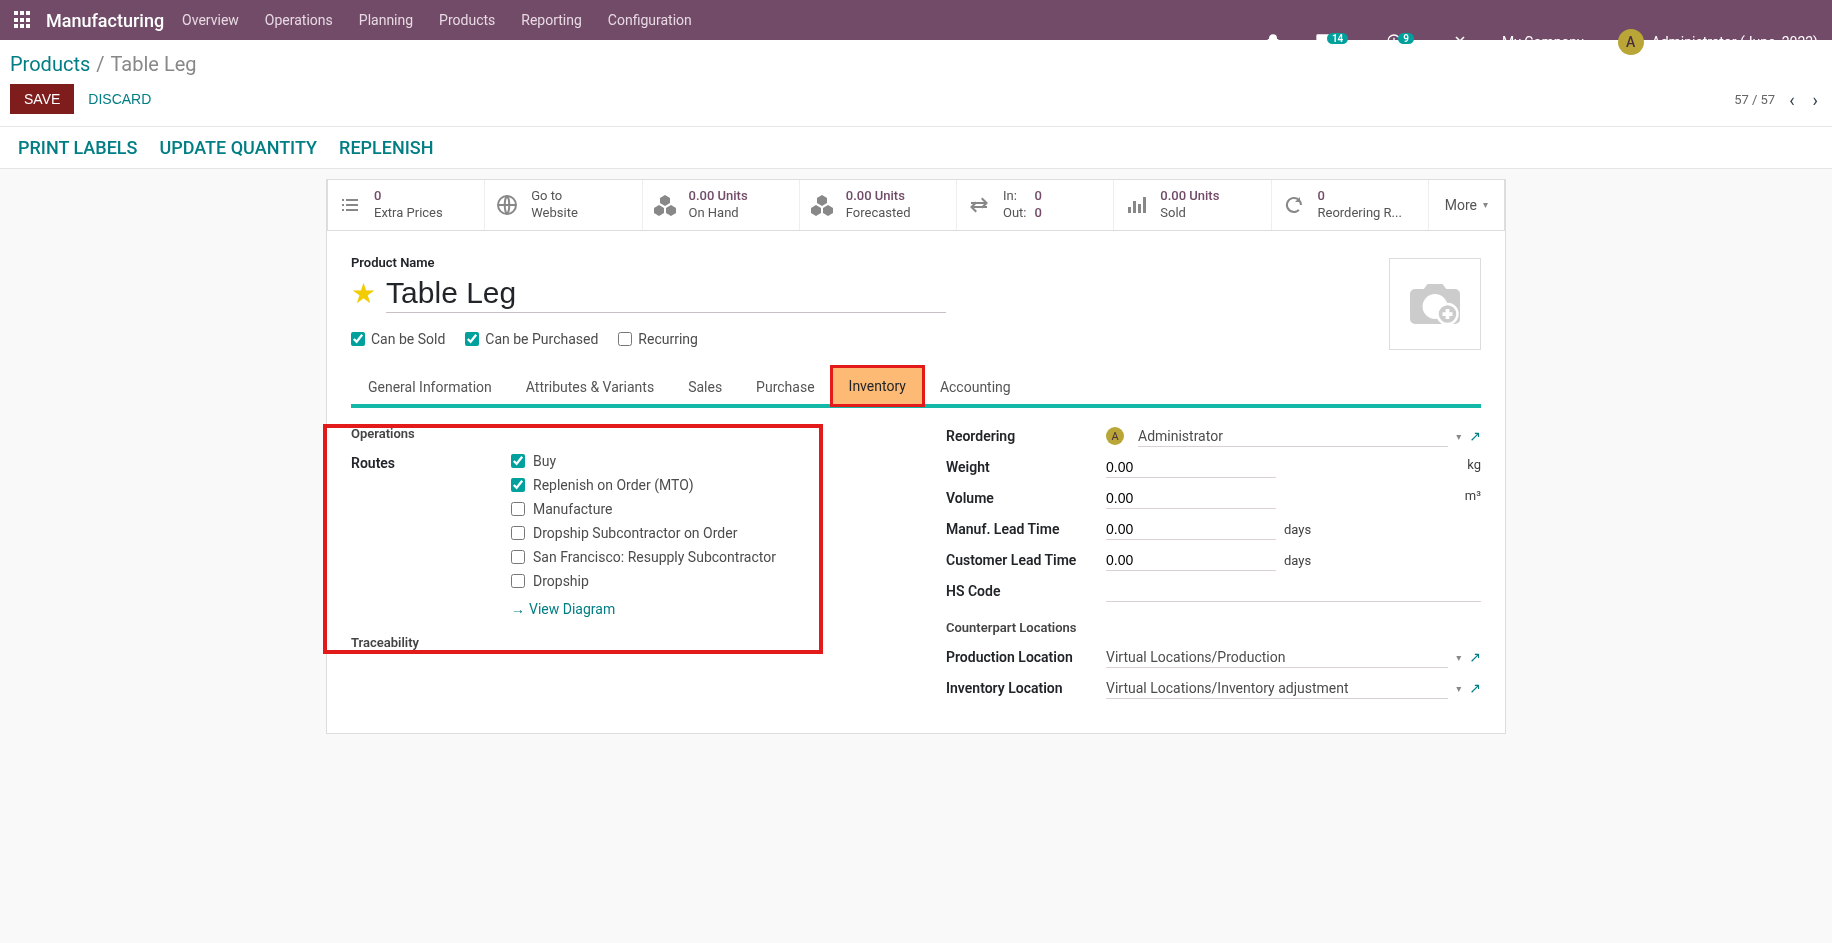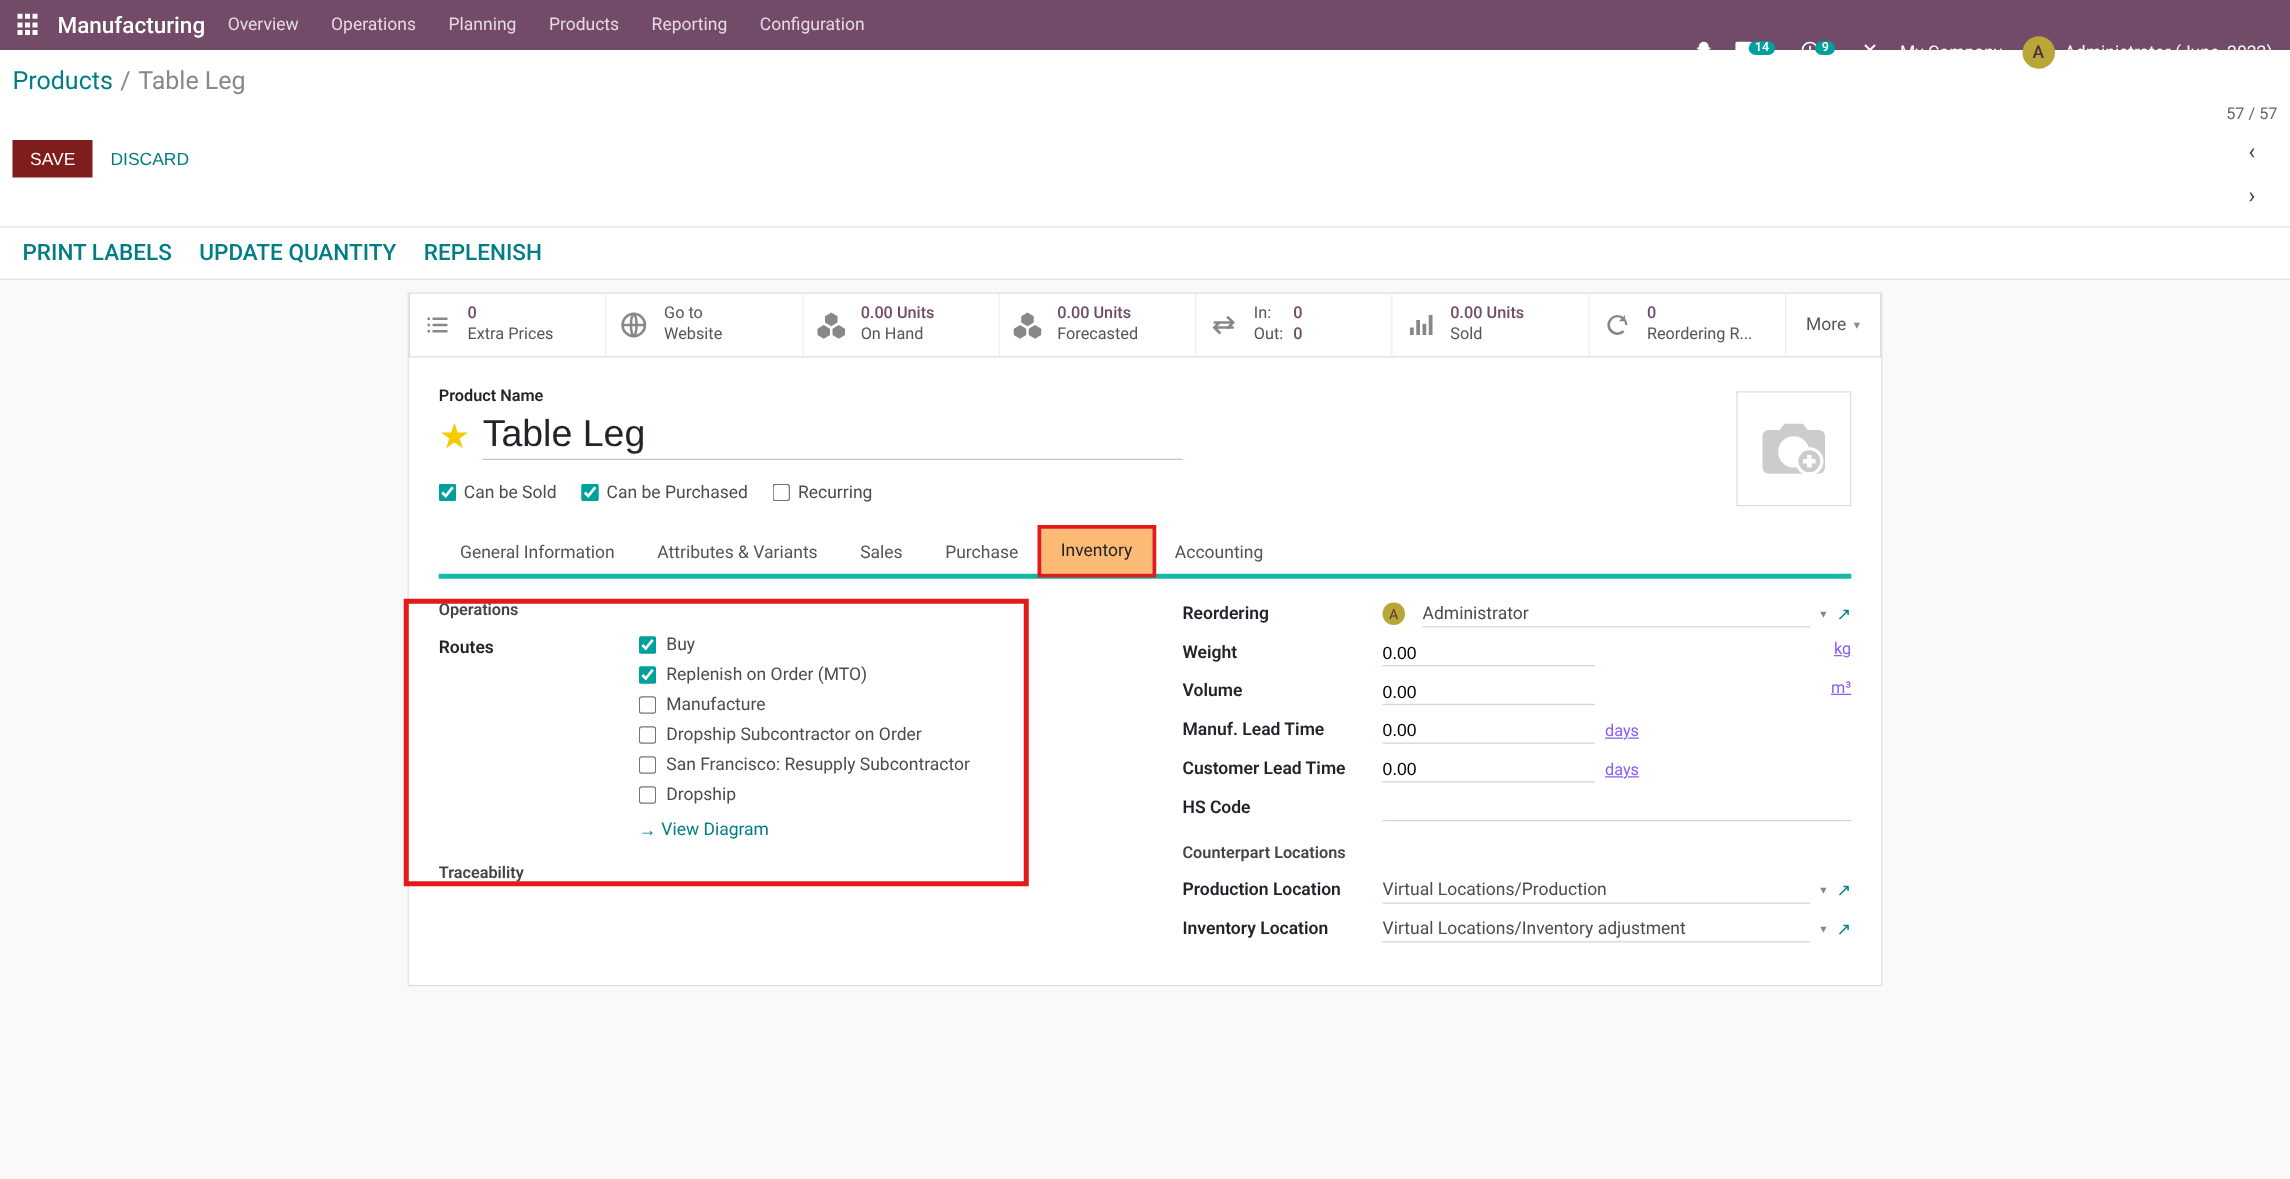--- a/index.html
+++ b/index.html
@@ -3,33 +3,33 @@
 <meta charset="utf-8">
 <style>
 * { box-sizing: border-box; margin: 0; padding: 0; }
 body { font-family: -apple-system, BlinkMacSystemFont, "Segoe UI", Roboto, sans-serif; font-size: 14px; color: #4c4c4c; background: #f9f9f9; }
 .topbar { background: #714B67; color: #fff; display: flex; align-items: center; height: 40px; padding: 0 14px; }
 .apps-grid { display: inline-flex; flex-wrap: wrap; width: 18px; height: 18px; gap: 2px; cursor: pointer; margin-right: 14px; }
 .apps-grid span { width: 4px; height: 4px; background: #fff; }
 .brand { font-size: 18px; font-weight: 500; color: #fff; margin-right: 18px; }
 .nav-menu { display: flex; gap: 26px; flex: 1; }
 .nav-menu a { color: #e8d9e3; font-size: 14px; cursor: pointer; }
-.right-nav { display: flex; align-items: center; gap: 16px; margin-top: 44px; }
+.right-nav { display: flex; align-items: center; gap: 34px; margin-top: 44px; }
 .badge-pill { background: #00A09D; color: #fff; border-radius: 8px; padding: 0 5px; font-size: 10px; font-weight: 600; position: relative; top: -7px; left: -4px; }
 .icon-sm { display: inline-block; width: 16px; height: 16px; fill: #fff; }
 .avatar { width: 26px; height: 26px; border-radius: 50%; background: #b9a637; color: #4a2f40; display: inline-flex; align-items: center; justify-content: center; font-size: 14px; font-weight: 500; }
 .breadcrumb-bar { background: #fff; padding: 12px 10px 0 10px; }
 .breadcrumb { font-size: 20px; display: flex; align-items: center; gap: 6px; }
 .breadcrumb a { color: #017e84; cursor: pointer; }
 .breadcrumb .sep { color: #888; }
 .breadcrumb .active { color: #888; }
 .action-bar { background: #fff; display: flex; align-items: center; padding: 8px 10px 12px 10px; }
 .btn-primary { background: #7f1d1d; color: #fff; border: none; padding: 7px 14px; font-size: 14px; font-weight: 500; cursor: pointer; }
 .btn-link { background: none; border: none; color: #017e84; font-size: 14px; font-weight: 500; cursor: pointer; padding: 7px 14px; }
-.pager { margin-left: auto; display: flex; align-items: center; gap: 10px; color: #666; font-size: 13px; flex-direction: column; }
+.pager { margin-left: auto; display: flex; align-items: center; gap: 10px; color: #666; font-size: 13px; }
 .chev { font-size: 18px; color: #374151; cursor: pointer; padding: 2px 4px; }
 .toolbar2 { border-top: 1px solid #e5e5e5; border-bottom: 1px solid #e5e5e5; background: #fff; padding: 10px 18px; display: flex; gap: 22px; margin-bottom: 10px; }
 .toolbar2 a { color: #017e84; font-size: 18px; font-weight: 500; cursor: pointer; }
 .sheet { max-width: 1180px; margin: 0 auto 20px auto; background: #fff; border: 1px solid #ddd; padding: 0 24px 24px 24px; position: relative; }
 .btn-box { display: flex; border: 1px solid #ddd; border-top: none; margin: 0 -24px; flex-wrap: nowrap; }
 .stat-btn { flex: 1; border-right: 1px solid #eee; padding: 8px 10px; display: flex; align-items: center; gap: 12px; cursor: pointer; min-width: 0; }
 .stat-btn:last-child { border-right: none; }
 .stat-btn .ic { width: 24px; height: 24px; fill: #888; flex-shrink: 0; }
 .stat-text { font-size: 13px; line-height: 1.3; min-width: 0; }
 .stat-val { color: #714B67; font-weight: 500; white-space: nowrap; }
@@ -52,21 +52,21 @@
 .pane { display: flex; gap: 60px; padding-top: 18px; }
 .col { flex: 1; min-width: 0; }
 .section-title { font-size: 13px; font-weight: 600; color: #444; margin-bottom: 12px; }
 .form-row { display: flex; margin-bottom: 10px; align-items: flex-start; }
 .form-row > .lbl { width: 160px; font-size: 14px; font-weight: 600; color: #212529; padding-top: 2px; flex-shrink: 0; }
 .form-row > .val { flex: 1; min-width: 0; }
 .route-item { display: flex; align-items: center; gap: 8px; margin-bottom: 8px; font-size: 14px; }
 .route-item input { width:14px; height:14px; accent-color:#00A09D; }
 .view-link { color: #017e84; font-size: 14px; cursor: pointer; display: inline-flex; align-items: center; gap: 4px; margin-top: 4px; }
 .text-input { border: none; border-bottom: 1px solid #d9d1d7; font-size: 14px; padding: 2px 0; width: 170px; }
-.unit { font-size: 13px; color: #8b5cf6; margin-left: 8px; text-decoration: underline; }
+.unit { font-size: 13px; color: #404040; margin-left: 8px; }
 .select-row { display: flex; align-items: center; gap: 8px; }
 .select-input { flex: 1; border: none; border-bottom: 1px solid #d9d1d7; font-size: 14px; padding: 2px 18px 2px 0; position: relative; }
 .caret { font-size: 10px; color: #888; }
 .ext { color: #017e84; cursor: pointer; }
 .mini-avatar { width: 18px; height: 18px; border-radius: 50%; background: #b9a637; color: #4a2f40; display: inline-flex; align-items: center; justify-content: center; font-size: 11px; margin-right: 6px; flex-shrink: 0; }
 .radio-item { display: flex; align-items: center; gap: 8px; margin-bottom: 10px; font-size: 14px; }
 .radio-item input { width:14px; height:14px; accent-color:#017e84; }
 .hl-box { position: absolute; border: 4px solid #e21a1a; pointer-events: none; }
 </style>
 </head>

